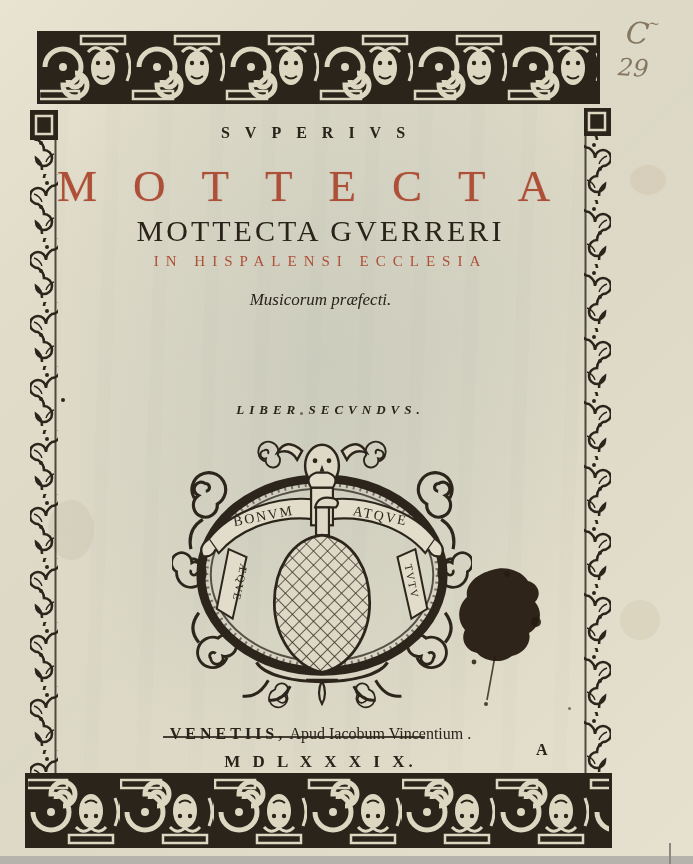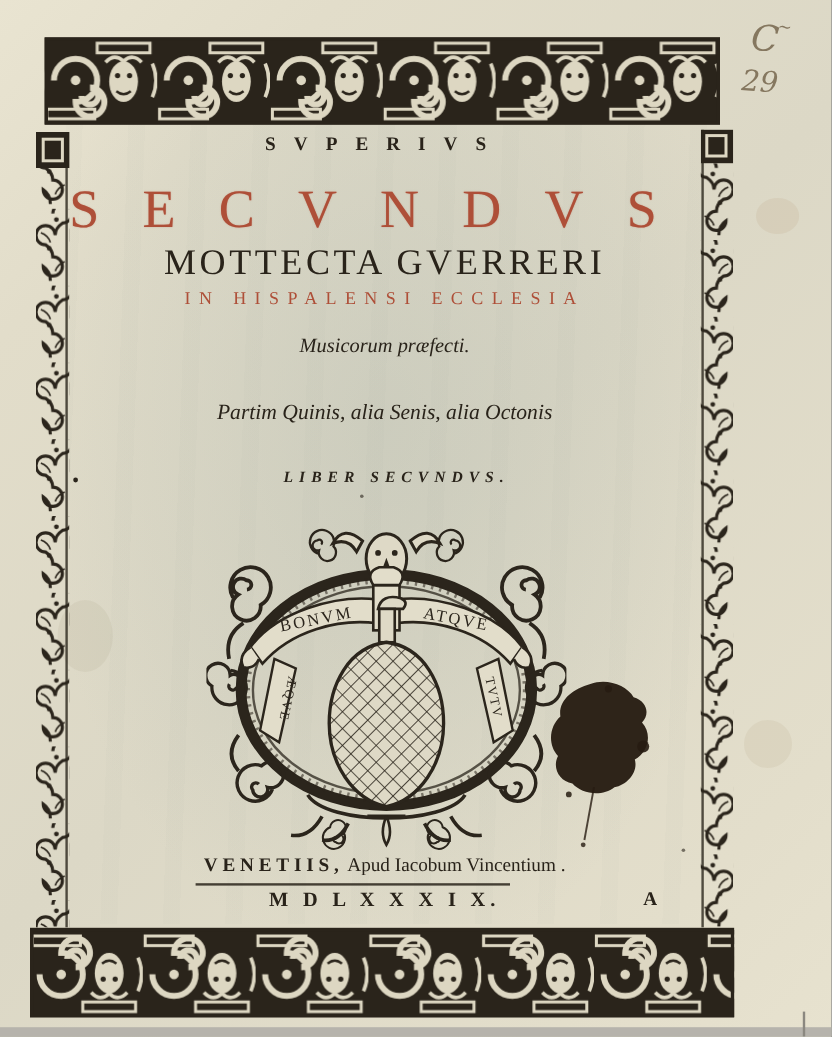--- a/index.html
+++ b/index.html
@@ -5,21 +5,21 @@
   html,body{margin:0;padding:0;background:#888;}
   #stage{position:relative;width:693px;height:864px;overflow:hidden;
          font-family:"Liberation Serif", serif;
          background:linear-gradient(135deg,#e9e4d1 0%,#e2ddca 18%,#dcd8c6 50%,#e3decb 85%,#e7e2cf 100%);}
   
   .wash{position:absolute;left:55px;top:100px;width:535px;height:670px;pointer-events:none;
         background:radial-gradient(ellipse at 50% 38%, rgba(160,172,165,.28), rgba(160,172,165,.10) 55%, rgba(160,172,165,0) 78%);}
   .streaks{position:absolute;left:55px;top:100px;width:535px;height:670px;pointer-events:none;opacity:.5;
         background:repeating-linear-gradient(92deg, rgba(130,142,134,.06) 0 14px, rgba(0,0,0,0) 14px 52px);}
   .stain{position:absolute;border-radius:50%;pointer-events:none;}
-  .line{position:absolute;left:57px;width:527px;text-align:center;color:#29231a;white-space:nowrap;}
+  .line{position:absolute;left:57px;width:527px;text-align:center;color:#29231a;white-space:nowrap;margin-top:12px;}
   .red{color:#ae4f38;}
   .caps-sm{font-size:16px;font-weight:700;letter-spacing:15px;}
   .title{font-size:45px;letter-spacing:36px;text-shadow:0 0 1px rgba(174,79,56,.55);}
   .composer{font-size:30px;letter-spacing:3px;}
   .inst{font-size:15px;font-weight:400;letter-spacing:7px;}
   .ital{font-style:italic;font-size:18px;}
   .sub-head{font-size:31px;letter-spacing:1.5px;text-shadow:0 0 1px rgba(174,79,56,.5);}
   .series{font-style:italic;font-weight:700;font-size:13px;letter-spacing:5px;}
   .imprint{font-size:16px;}
   .imprint .place{letter-spacing:4px;font-weight:700;}
@@ -102,25 +102,24 @@
         <rect width="28" height="637" fill="url(#sidep)"></rect>
       </g>
       <rect x="0.5" y="0" width="2" height="665" fill="#2b251c" opacity=".8"></rect>
     </svg>
   </div>
 
   <div class="shelf shelf-c"><span>C</span><sup>~</sup></div>
   <div class="shelf shelf-n"><span>29</span></div>
 
   <div class="line caps-sm" style="top:112px;">SVPERIVS</div>
-  <div class="line title red" style="top:148px;">SECVNDVS</div>
+  <div class="line title red" style="top:148px;">MOTTECTA</div>
   <div class="line composer" style="top:202px;">MOTTECTA GVERRERI</div>
   <div class="line inst red" style="top:241px;">IN HISPALENSI ECCLESIA</div>
   <div class="line ital" style="top:278px;font-size:17px;">Musicorum præfecti.</div>
-  <div class="line ital" style="top:333px;">Partim Quinis, alia Senis, alia Octonis</div>
   <div class="line series" style="top:390px;padding-left:10px;">LIBER SECVNDVS.</div>
 
   <div style="position:absolute;left:172px;top:424px;">
     <svg width="300" height="288" viewBox="0 0 300 290" xmlns="http://www.w3.org/2000/svg">
       <defs>
         <g id="spir">
             <path d="M-17,0 A17,17 0 1 1 0,17 A12,12 0 1 1 -12,0 A7,7 0 1 1 0,-7 A3.5,3.5 0 1 1 -3.5,0" fill="none"></path>
           </g>
         <pattern id="xh" width="10" height="10" patternUnits="userSpaceOnUse" patternTransform="rotate(45)">
           <rect width="10" height="10" fill="#ded9c6"></rect>

